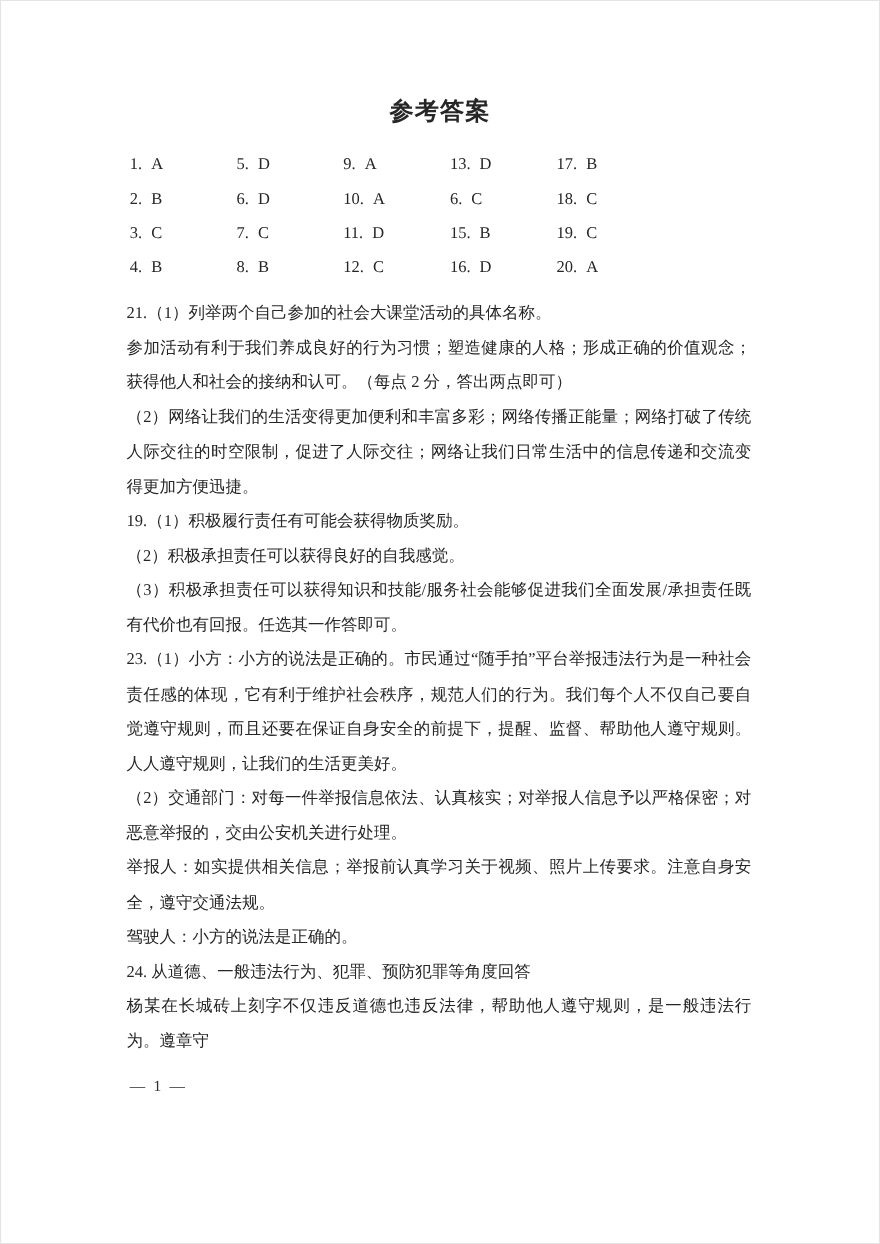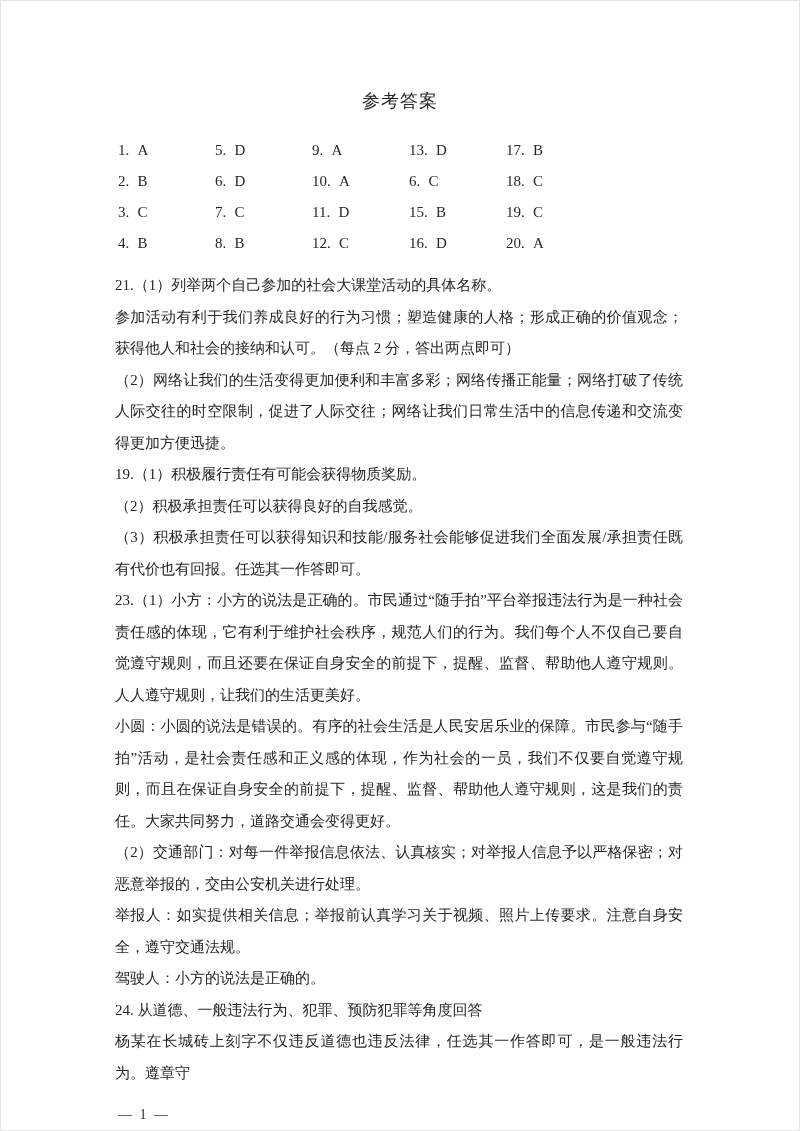--- a/index.html
+++ b/index.html
@@ -15,23 +15,23 @@
     box-sizing: border-box;
     box-shadow: inset 0 0 0 1px #e4e4e4;
     font-family: "Liberation Serif", "DejaVu Serif", serif;
     color: #262626;
     overflow: hidden;
   }
   .doc-title {
     margin: 0;
     padding-top: 88px;
     text-align: center;
-    font-size: 18px;
+    font-size: 22px;
     line-height: 26px;
-    font-weight: normal;
+    font-weight: bold;
     letter-spacing: 1px;
   }
   .answer-grid {
     margin: 14px 0 0 118px;
   }
   .grid-row {
     display: flex;
     height: 31px;
     align-items: flex-end;
   }
@@ -101,23 +101,22 @@
   </div>
 
   <div class="body-text">
     <p>21.（1）列举两个自己参加的社会大课堂活动的具体名称。</p>
     <p>参加活动有利于我们养成良好的行为习惯；塑造健康的人格；形成正确的价值观念；获得他人和社会的接纳和认可。（每点 2 分，答出两点即可）</p>
     <p>（2）网络让我们的生活变得更加便利和丰富多彩；网络传播正能量；网络打破了传统人际交往的时空限制，促进了人际交往；网络让我们日常生活中的信息传递和交流变得更加方便迅捷。</p>
     <p>19.（1）积极履行责任有可能会获得物质奖励。</p>
     <p>（2）积极承担责任可以获得良好的自我感觉。</p>
     <p>（3）积极承担责任可以获得知识和技能/服务社会能够促进我们全面发展/承担责任既有代价也有回报。任选其一作答即可。</p>
     <p>23.（1）小方：小方的说法是正确的。市民通过“随手拍”平台举报违法行为是一种社会责任感的体现，它有利于维护社会秩序，规范人们的行为。我们每个人不仅自己要自觉遵守规则，而且还要在保证自身安全的前提下，提醒、监督、帮助他人遵守规则。人人遵守规则，让我们的生活更美好。</p>
-    <p>小圆：小圆的说法是错误的。有序的社会生活是人民安居乐业的保障。市民参与“随手拍”活动，是社会责任感和正义感的体现，作为社会的一员，我们不仅要自觉遵守规则，而且在保证自身安全的前提下，提醒、监督、帮助他人遵守规则，这是我们的责任。大家共同努力，道路交通会变得更好。</p>
     <p>（2）交通部门：对每一件举报信息依法、认真核实；对举报人信息予以严格保密；对恶意举报的，交由公安机关进行处理。</p>
     <p>举报人：如实提供相关信息；举报前认真学习关于视频、照片上传要求。注意自身安全，遵守交通法规。</p>
     <p>驾驶人：小方的说法是正确的。</p>
     <p>24. 从道德、一般违法行为、犯罪、预防犯罪等角度回答</p>
-    <p>杨某在长城砖上刻字不仅违反道德也违反法律，任选其一作答即可，是一般违法行为。遵章守</p>
+    <p>杨某在长城砖上刻字不仅违反道德也违反法律，帮助他人遵守规则，是一般违法行为。遵章守</p>
   </div>
 
   <div class="page-number">— 1 —</div>
 
 </div>
 
 </body></html>

